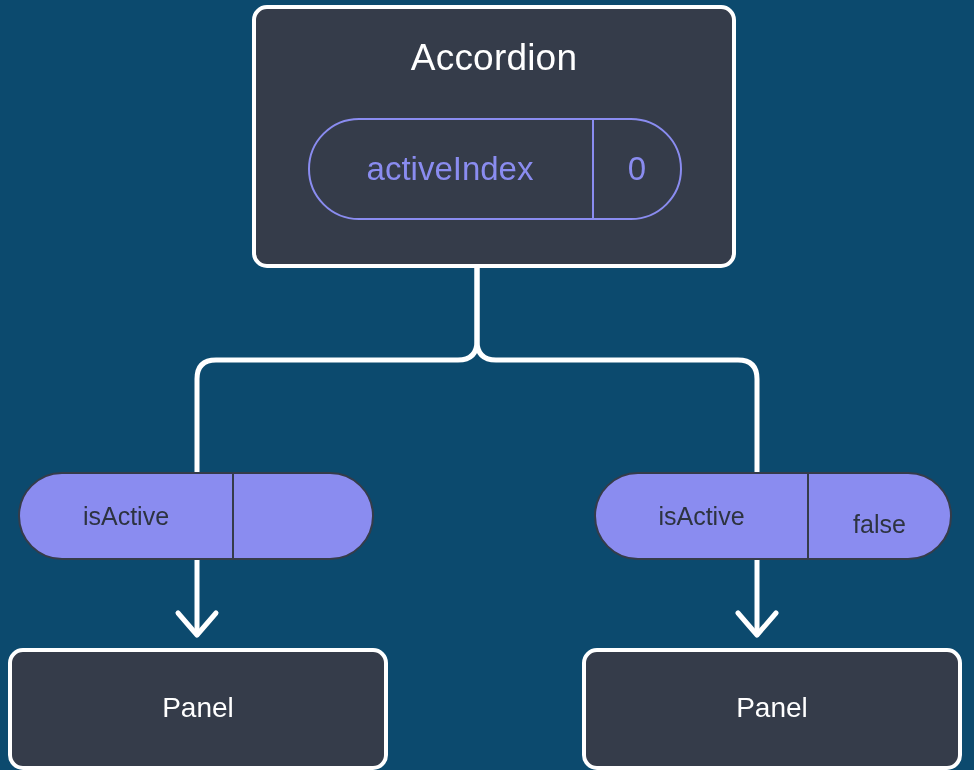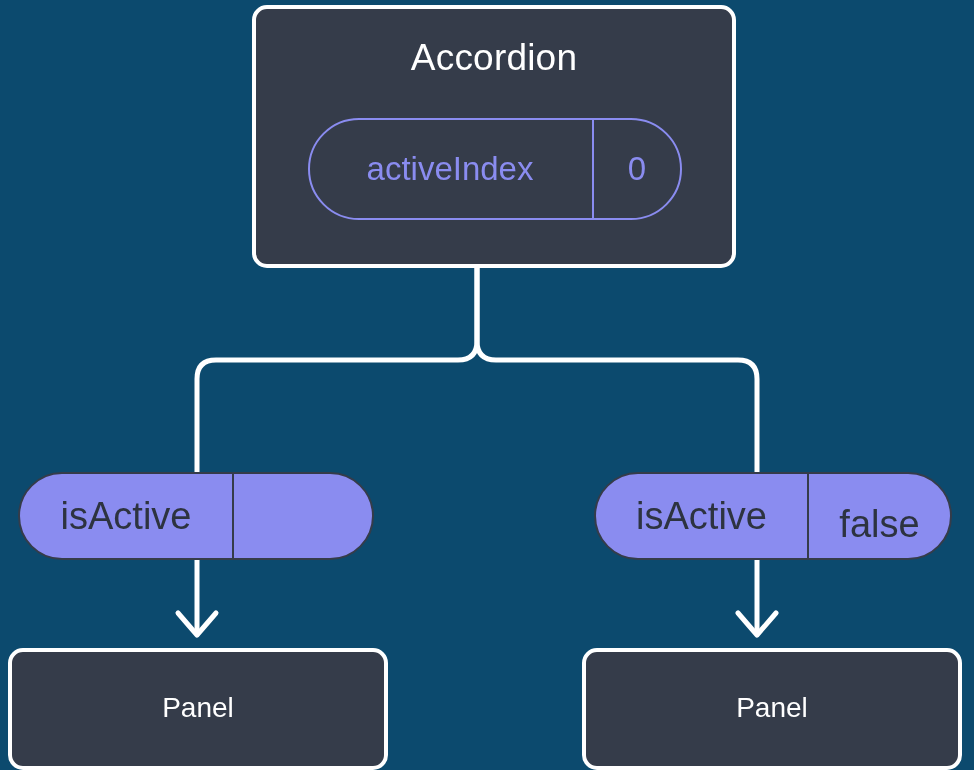--- a/index.html
+++ b/index.html
@@ -108,21 +108,21 @@
     display: flex;
     align-items: stretch;
     overflow: hidden;
   }
   .prop-pill .pill-key,
   .prop-pill .pill-val {
     display: flex;
     align-items: center;
     justify-content: center;
     color: #2d3340;
-    font-size: 38px;
+    font-size: 25px;
     line-height: 1;
     text-align: right;
   }
   .prop-pill .pill-key {
     border-right: 2px solid #353c4a;
   }
 
   #pill-left  { left: 18px;  top: 472px; width: 356px; }
   #pill-left  .pill-key { flex: 0 0 212px; }
   #pill-left  .pill-val { flex: 1 1 auto; }

